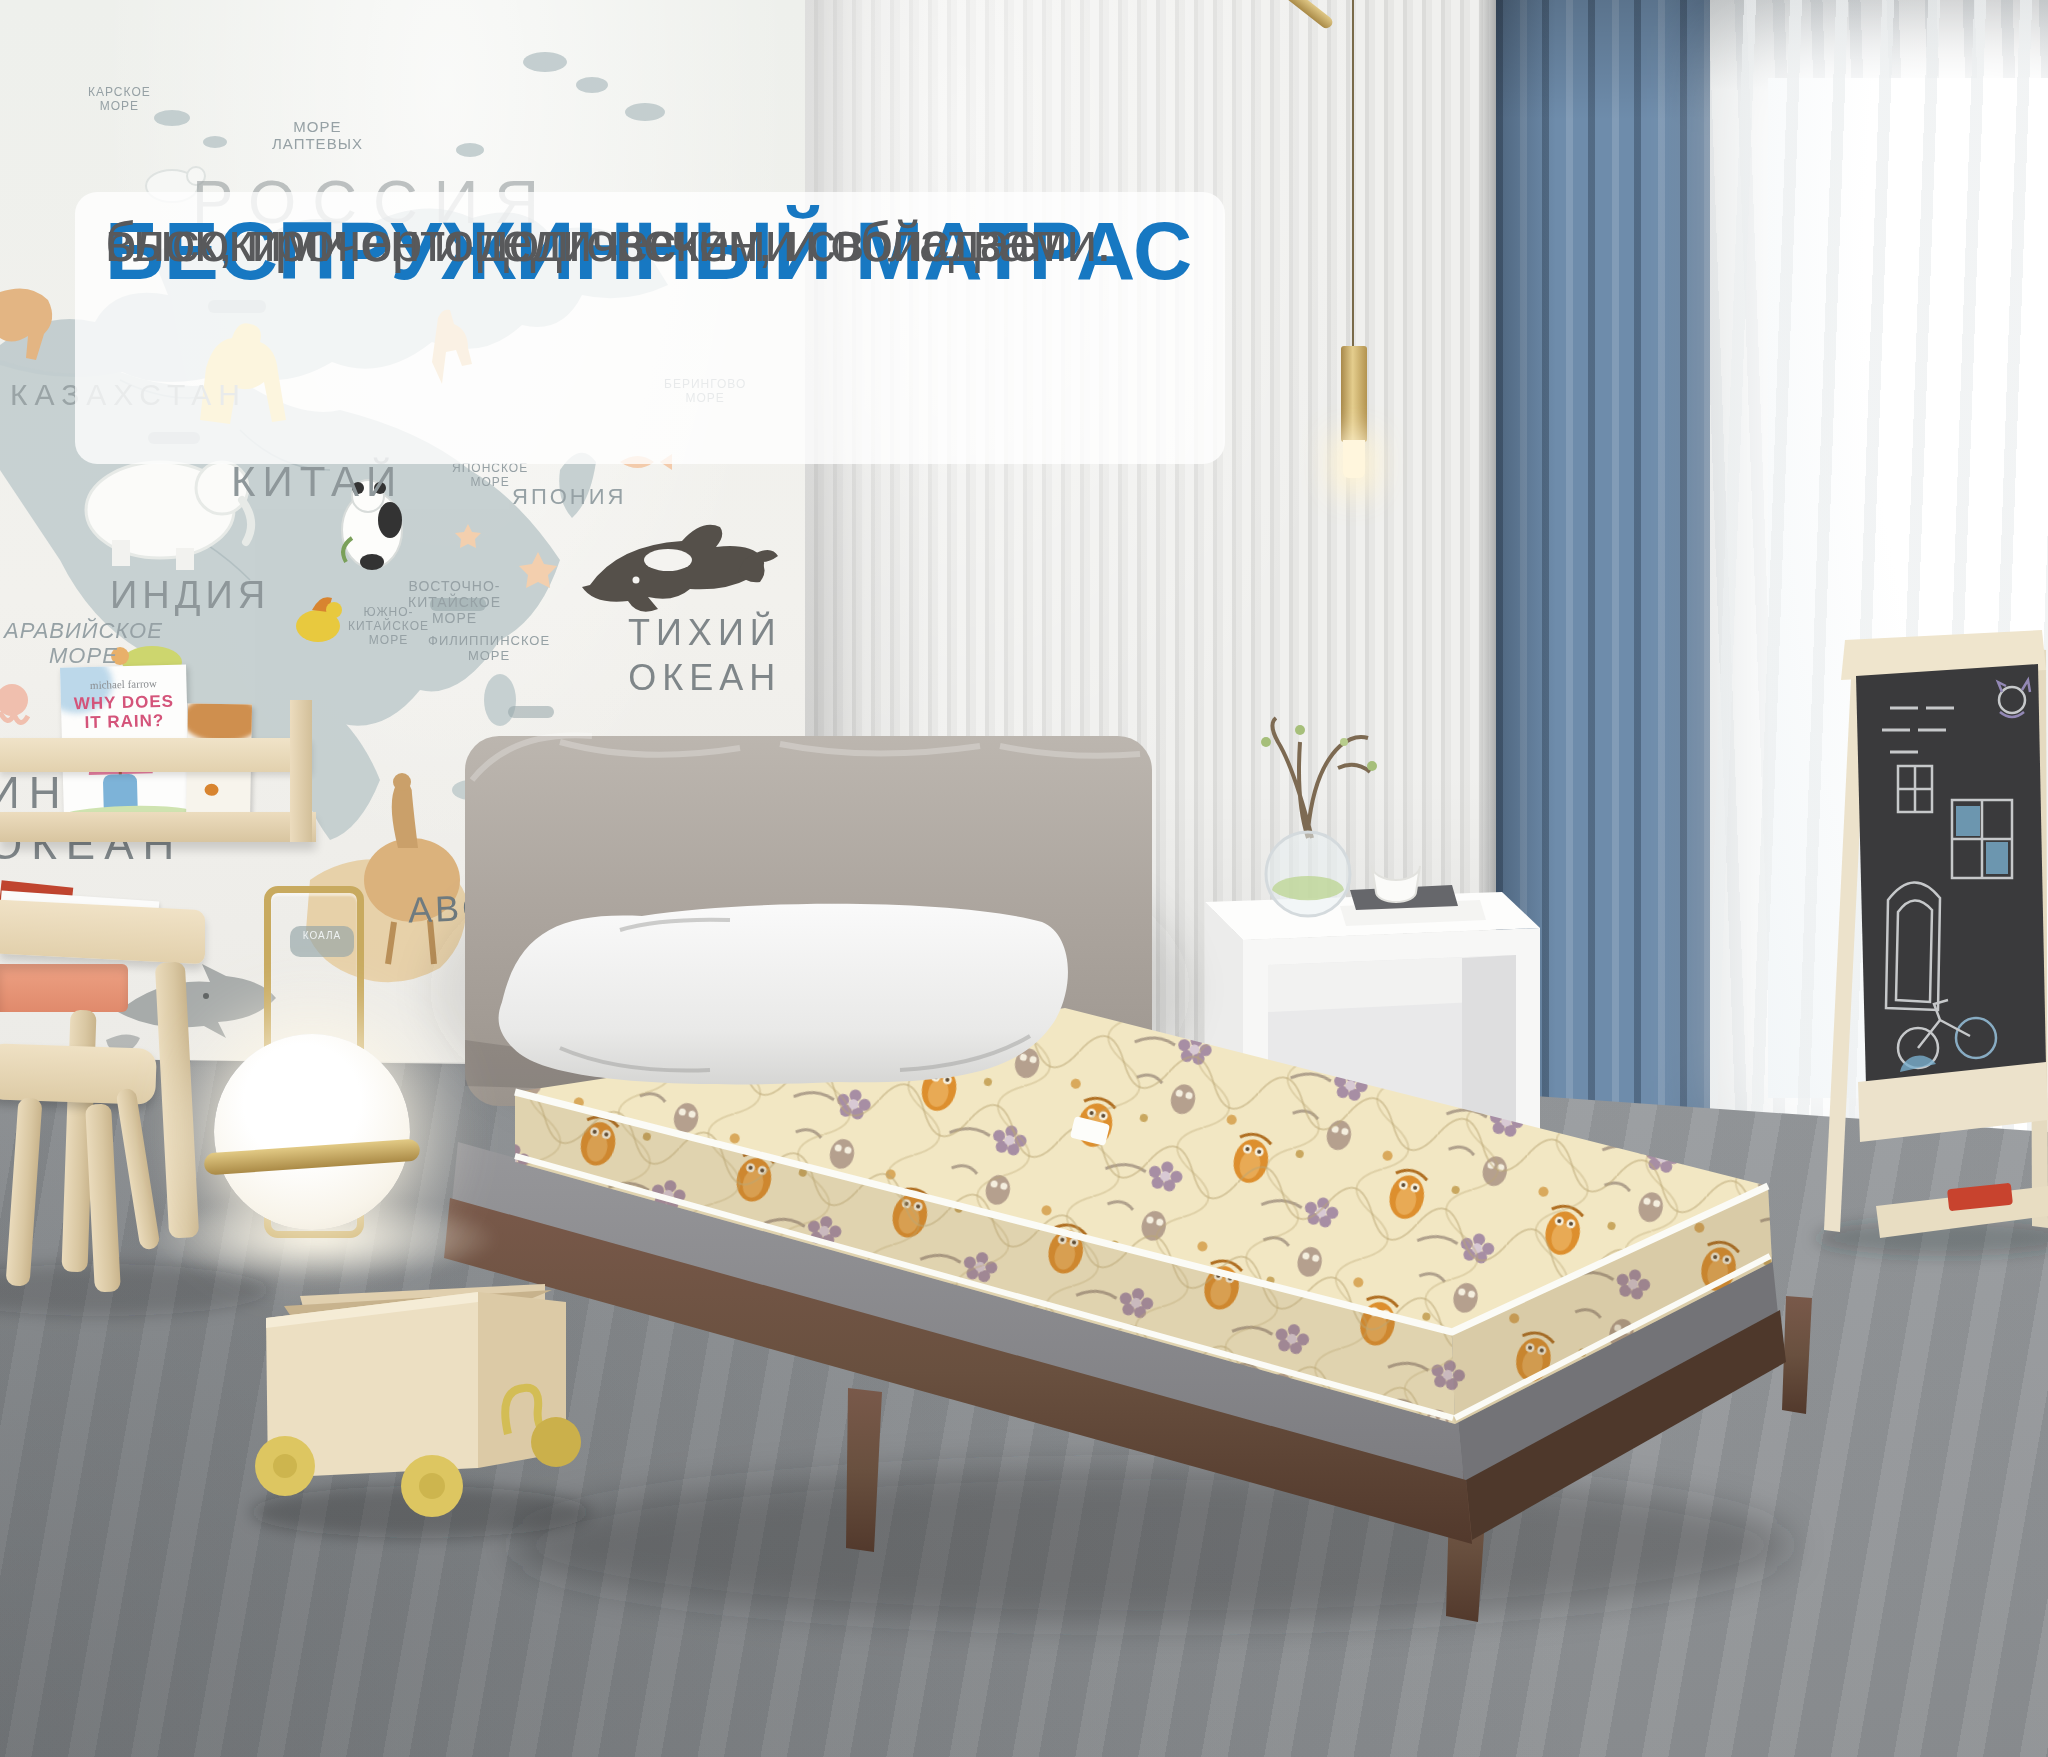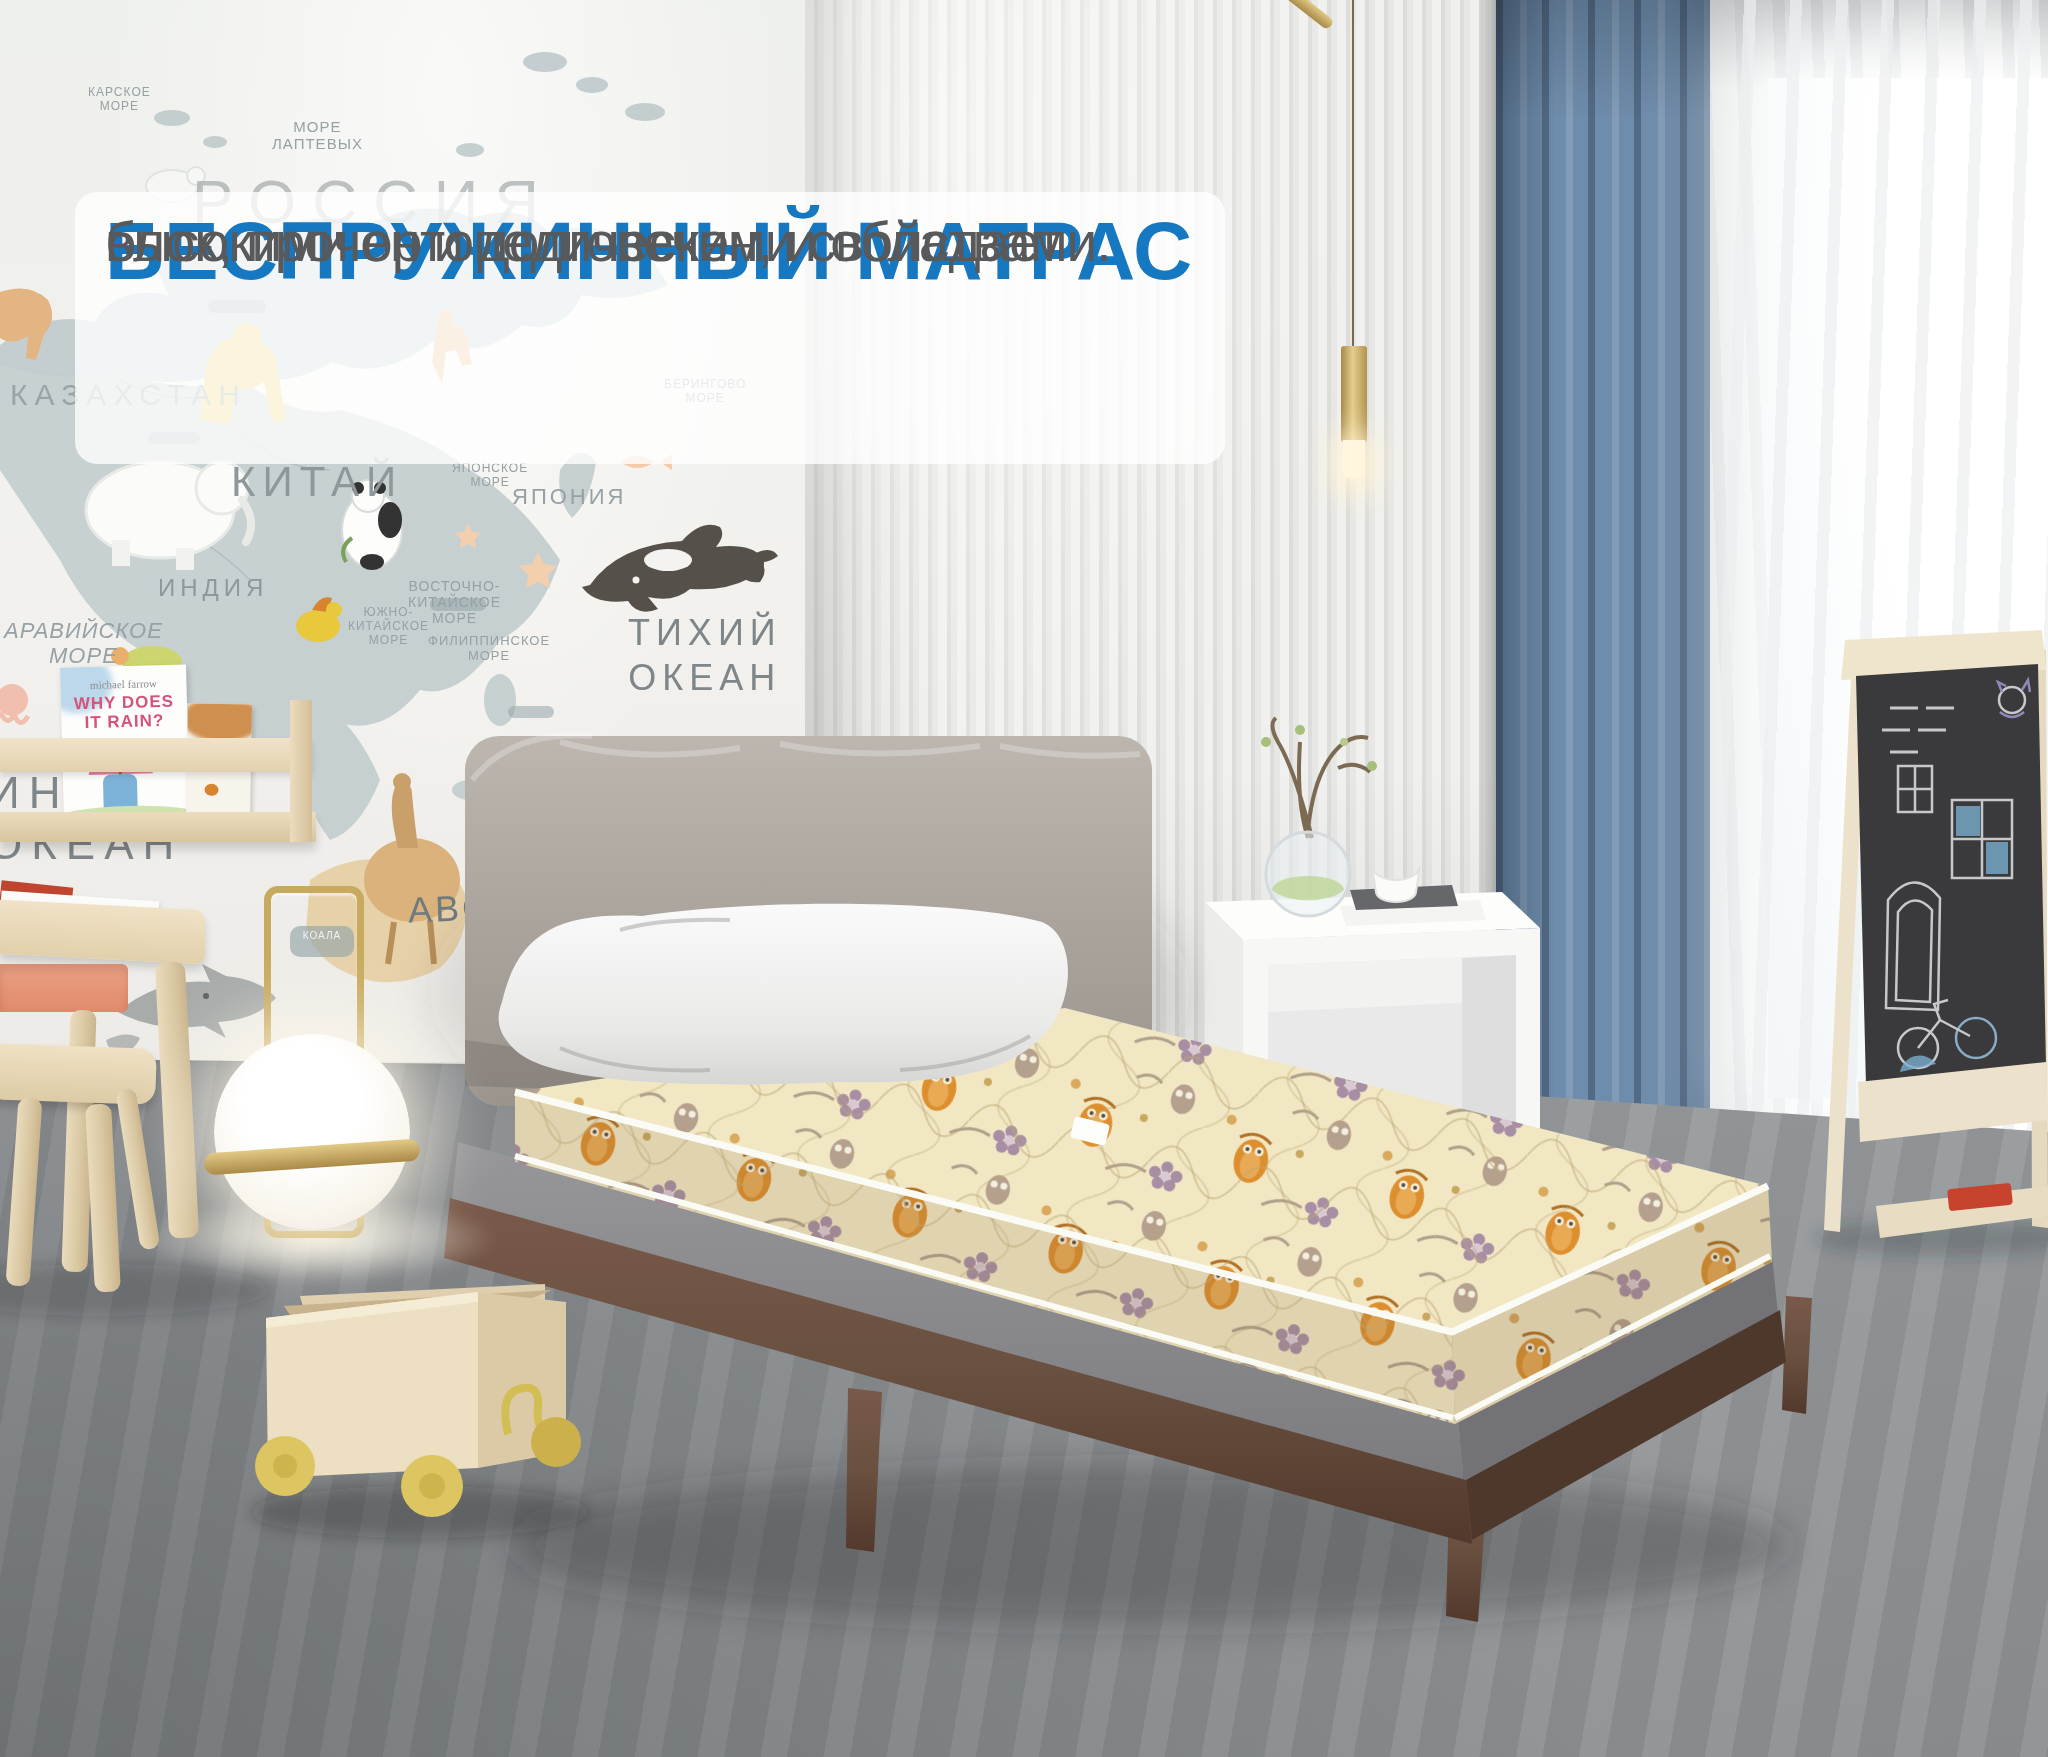--- a/index.html
+++ b/index.html
@@ -12,21 +12,21 @@
     background:
       radial-gradient(ellipse at 55% 8%, rgba(255,255,255,.65), transparent 55%),
       linear-gradient(180deg,#eef0ec 0%,#f2f1ed 55%,#ecebe7 100%);}
   .wall-map svg{left:0;top:0;}
   .map-label{color:#96a1a5;white-space:pre-line;text-align:center;line-height:1.15;letter-spacing:1px;}
   .lbl-karskoe{left:88px;top:86px;font-size:12px;}
   .lbl-laptevyh{left:272px;top:118px;font-size:15px;}
   .lbl-rossiya{left:192px;top:166px;font-size:62px;letter-spacing:16px;color:rgba(141,148,150,.55);}
   .lbl-kazahstan{left:10px;top:378px;font-size:30px;letter-spacing:7px;color:#9aa4a6;}
   .lbl-kitay{left:231px;top:458px;font-size:42px;letter-spacing:7px;color:#8e979a;}
-  .lbl-indiya{left:110px;top:574px;font-size:24px;letter-spacing:5px;color:#8e979a;margin-left:48px;}
+  .lbl-indiya{left:110px;top:574px;font-size:38px;letter-spacing:5px;color:#8e979a;}
   .lbl-aravijskoe{left:4px;top:618px;font-size:22px;font-style:italic;}
   .lbl-yaponiya{left:512px;top:484px;font-size:22px;letter-spacing:3px;}
   .lbl-yaponskoe{left:452px;top:462px;font-size:12px;}
   .lbl-beringovo{left:664px;top:378px;font-size:12px;}
   .lbl-vostochno{left:408px;top:548px;font-size:14px;margin-top:30px;}
   .lbl-yuzhno{left:348px;top:606px;font-size:12px;}
   .lbl-filippinskoe{left:428px;top:634px;font-size:13px;}
   .lbl-tihiy{left:628px;top:610px;font-size:36px;letter-spacing:6px;color:#7f8689;line-height:1.25;}
   .lbl-ind-okean{left:-12px;top:768px;font-size:44px;letter-spacing:9px;color:#7f8689;line-height:1.15;
                  width:225px;overflow:hidden;text-align:left;}

